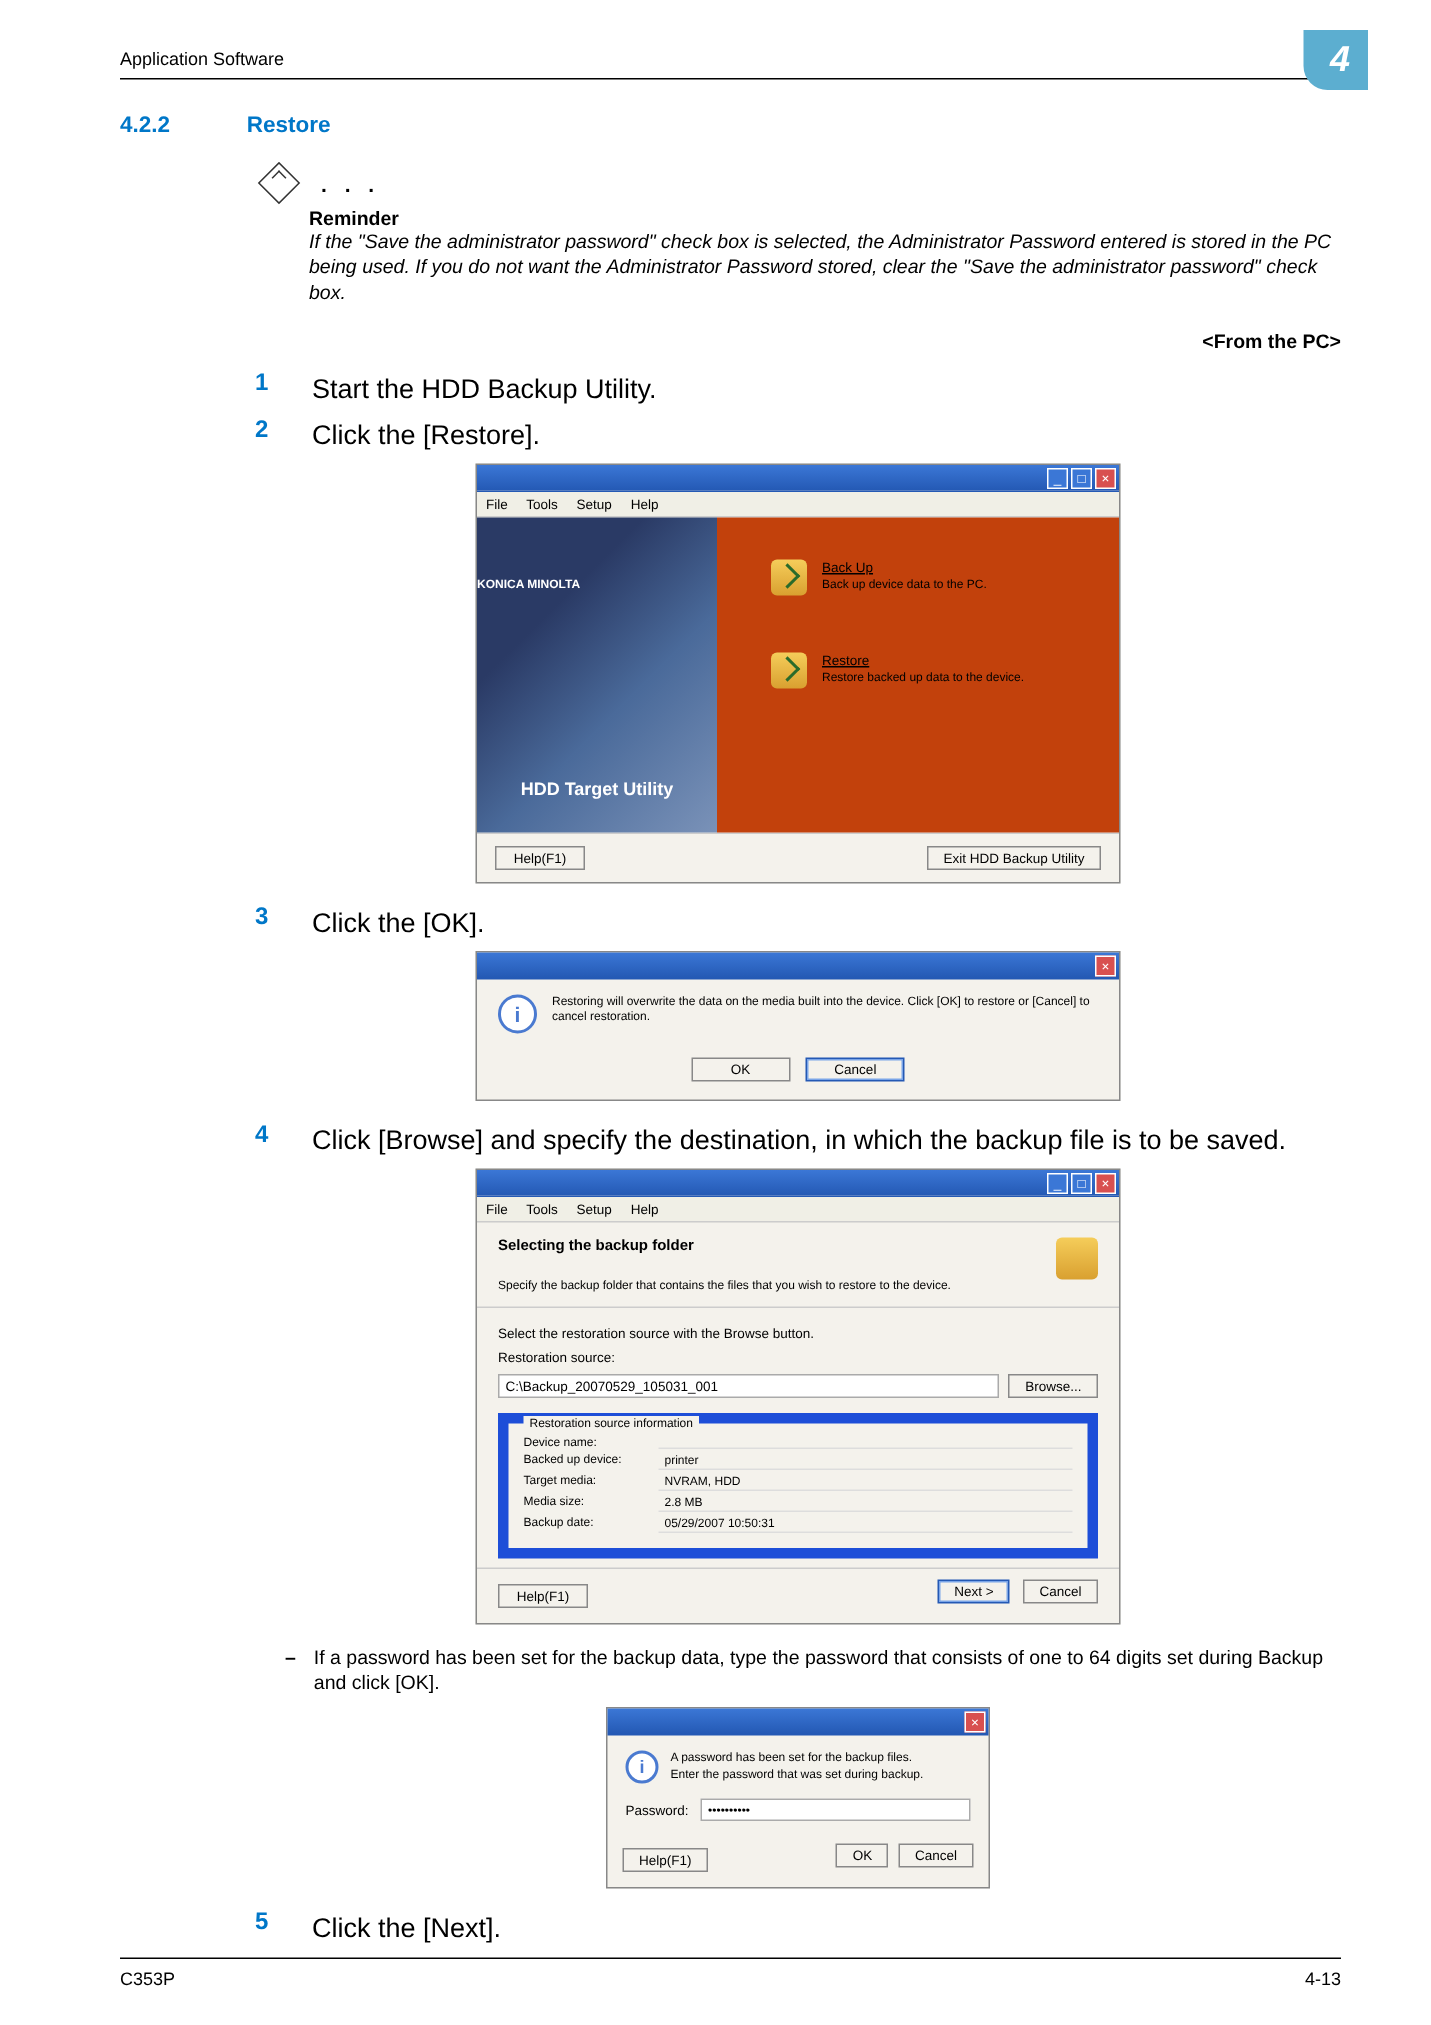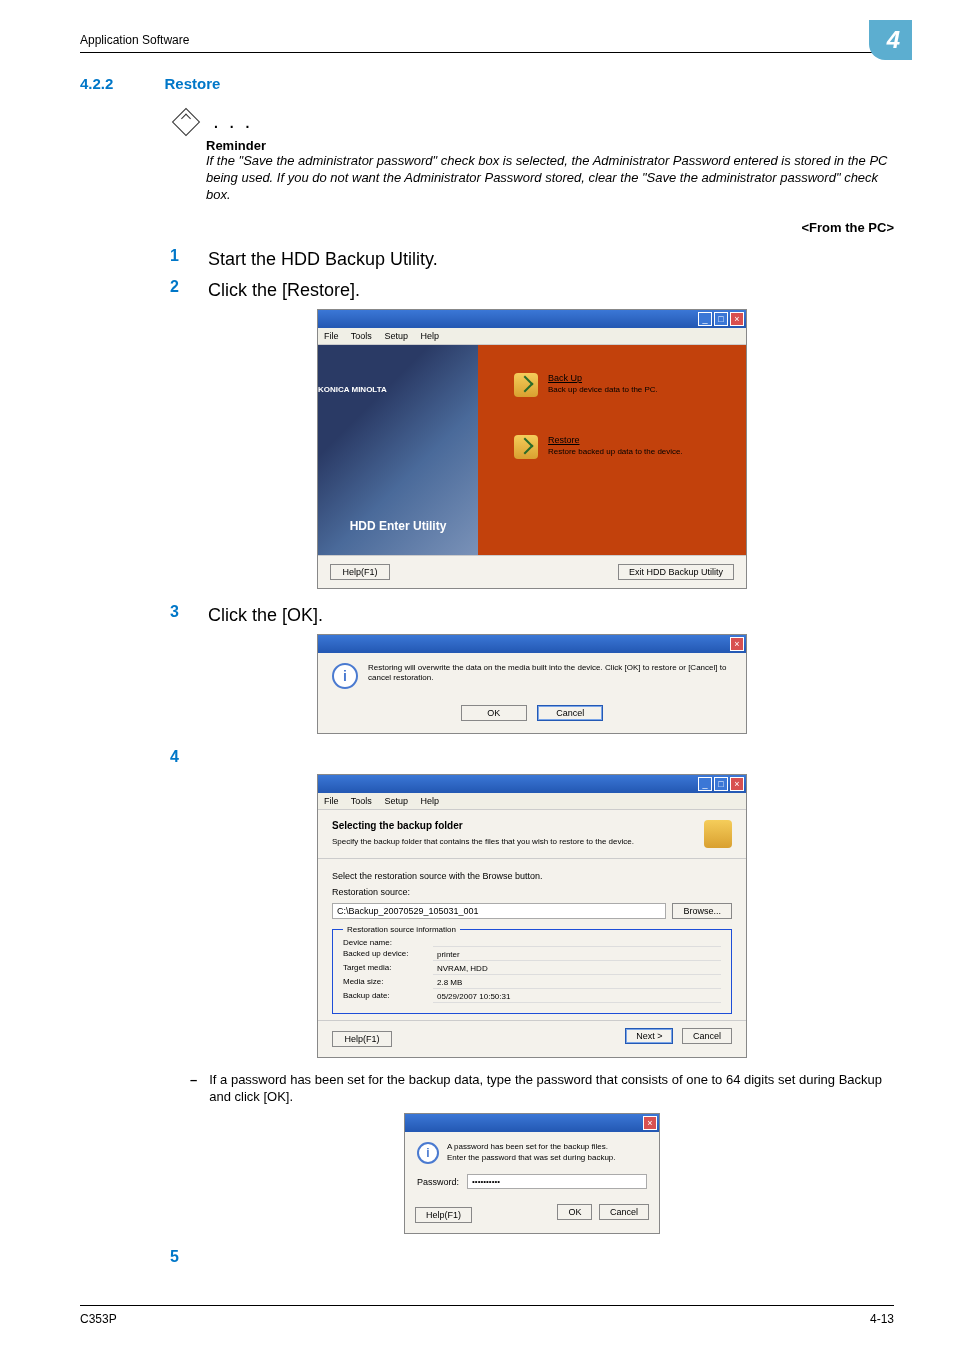--- a/index.html
+++ b/index.html
@@ -175,31 +175,31 @@
     font-size: 14px;
     color: #4a7ad0;
     flex-shrink: 0;
   }
   .w2-btns { text-align: center; padding: 6px 0 12px; }
   .w2-btns .btn { display: inline-block; margin: 0 4px; min-width: 66px; }
 
   .w3 { width: 430px; }
   .w3-head { padding: 10px 14px; border-bottom: 1px solid #ccc; display: flex; justify-content: space-between; align-items: flex-start; }
   .w3-head-title { font-weight: bold; font-size: 10px; }
-  .w3-head-desc { font-size: 8px; margin-top: 6px; }
+  .w3-head-desc { font-size: 8px; margin-top: 16px; }
   .w3-head-icon { width: 28px; height: 28px; background: linear-gradient(#f5cd5a,#d9a030); border-radius:4px; flex-shrink:0; position:relative; }
   .w3-body { padding: 12px 14px 6px; }
   .w3-row { margin-bottom: 6px; font-size: 9px; }
   .w3-path-row { display:flex; gap:6px; align-items:center; margin: 4px 0 10px; }
   .w3-path {
     border: 1px solid #aaa; background: #fff;
     padding: 2px 4px; font-size: 9px; flex: 1;
   }
   .fieldset {
-    border: 1px solid #1d4ed8;
+    border: 7px solid #1d4ed8;
     padding: 8px 10px;
     margin-top: 4px;
   }
   .fieldset-title {
     font-size: 8px;
     position: relative; top: -14px; background: #f4f2ec; padding: 0 4px;
     display: inline-block;
   }
   .info-grid { margin-top: -10px; }
   .info-grid-row { display: flex; font-size: 8px; margin-bottom: 2px; }
@@ -280,21 +280,21 @@
         </div>
         <div class="menubar">
           <span>File</span>
           <span>Tools</span>
           <span>Setup</span>
           <span>Help</span>
         </div>
         <div class="w1-body">
           <div class="w1-left">
             <div class="km-logo">KONICA MINOLTA</div>
-            <div class="w1-left-title">HDD Enter Utility</div>
+            <div class="w1-left-title">HDD Target Utility</div>
           </div>
           <div class="w1-right">
             <div class="launch-item">
               <div class="launch-icon"></div>
               <div>
                 <div class="launch-title">Back Up</div>
                 <div class="launch-desc">Back up device data to the PC.</div>
               </div>
             </div>
             <div class="launch-item">
@@ -331,20 +331,21 @@
         </div>
         <div class="w2-btns">
           <div class="btn">OK</div>
           <div class="btn focus">Cancel</div>
         </div>
       </div>
     </div>
 
     <div class="step-row">
       <div class="step-num">4</div>
+      <div class="step-text">Click [Browse] and specify the destination, in which the backup file is to be saved.</div>
     </div>
 
     <div class="screenshot">
       <div class="window w3">
         <div class="titlebar">
           <div class="tb-btn">
             <span class="min">_</span>
             <span class="max">□</span>
             <span>×</span>
           </div>
@@ -435,20 +436,21 @@
           <div>
             <span class="btn" style="min-width:48px; margin-right:4px;">OK</span>
             <span class="btn" style="min-width:48px;">Cancel</span>
           </div>
         </div>
       </div>
     </div>
 
     <div class="step-row" style="margin-top:14px;">
       <div class="step-num">5</div>
+      <div class="step-text">Click the [Next].</div>
     </div>
   </div>
 
   <div class="page-footer">
     <span>C353P</span>
     <span>4-13</span>
   </div>
 </div>
 
 </body></html>

